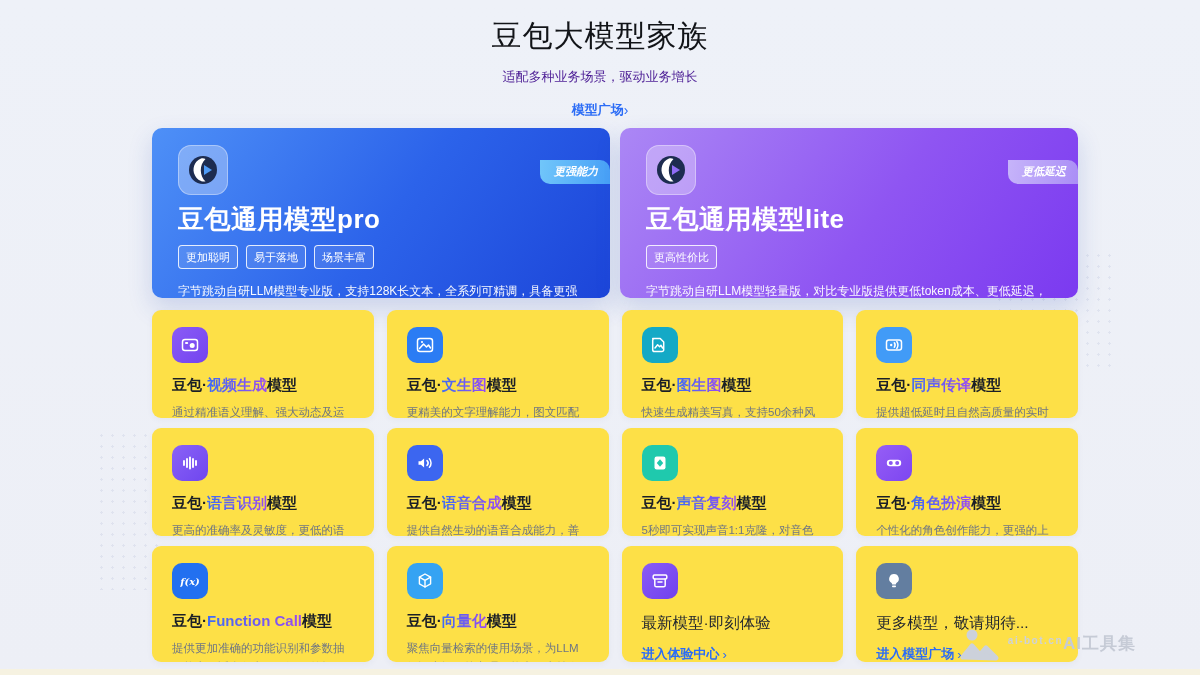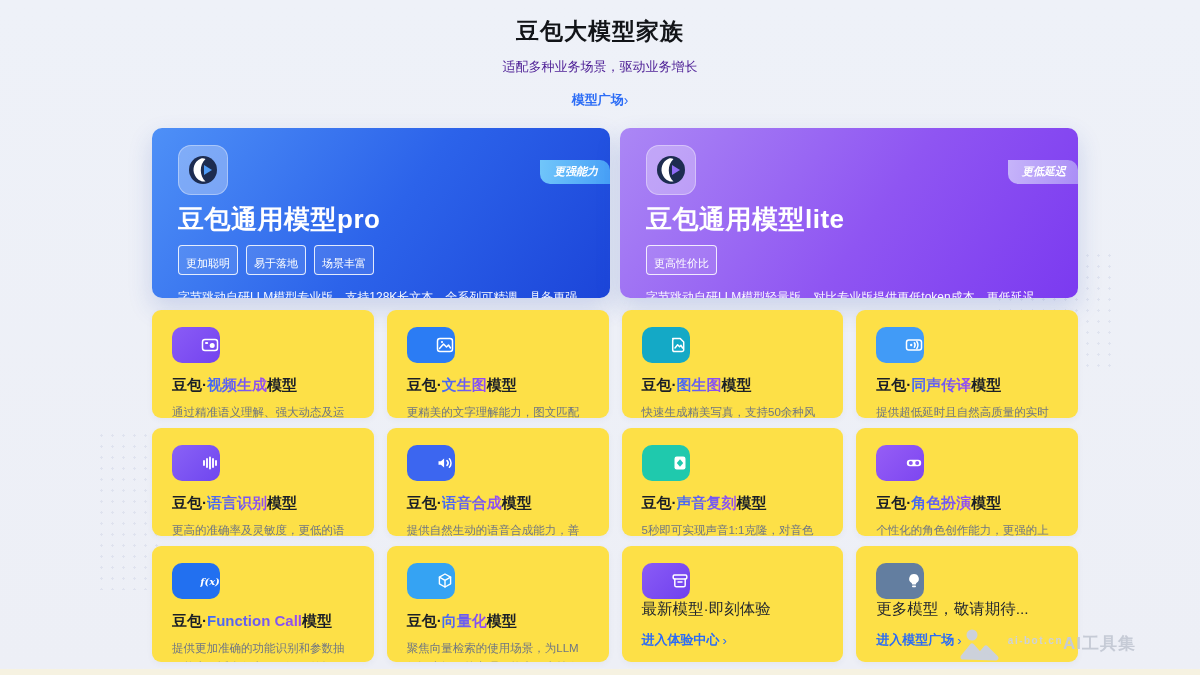--- a/index.html
+++ b/index.html
@@ -8,50 +8,50 @@
     font-family:"Liberation Sans","DejaVu Sans",sans-serif;
     background:linear-gradient(180deg,#eef1f8 0%,#edeff6 100%);
     position:relative; color:#1b1f27;
   }
   .dots { position:absolute; background-image:radial-gradient(#d3d8e8 1.2px, transparent 1.2px); background-size:11px 11px; opacity:.55; }
   .dots.d1 { right:86px; top:250px; width:120px; height:120px; }
   .dots.d2 { left:96px; top:430px; width:70px; height:160px; }
 
   
   .header { position:absolute; top:16px; left:0; width:1200px; text-align:center; }
-  .page-title { font-size:23px; font-weight:700; color:#121418; letter-spacing:1px; }
+  .page-title { font-size:30px; font-weight:400; color:#121418; letter-spacing:1px; }
   .page-subtitle { margin-top:11px; font-size:13px; color:#4c1d95; }
   .plaza-link { display:inline-flex; align-items:center; gap:0; margin-top:15px; font-size:13px; font-weight:700; color:#2b6cf6; cursor:pointer; }
   .plaza-link .chev { font-size:14px; font-weight:400; }
 
   
   .hero-row { position:absolute; left:152px; top:128px; width:926px; display:flex; gap:10px; }
   .hero { flex:1; height:170px; border-radius:10px; position:relative; padding:17px 26px; color:#fff; overflow:hidden; cursor:pointer; box-shadow:0 10px 24px rgba(40,70,180,.18); }
   .hero.pro { background:linear-gradient(126deg,#4e90f7 0%,#2c63ea 52%,#1c45d9 100%); }
   .hero.lite { background:linear-gradient(126deg,#ab87f5 0%,#8f55f2 55%,#7b3af0 100%); }
   .ribbon { position:absolute; top:0; right:0; font-size:11px; font-style:italic; font-weight:700; padding:4px 12px 5px 14px; border-radius:0 10px 0 10px; color:#fff;margin-top:32px; }
   .hero.pro .ribbon { background:linear-gradient(100deg,#71c6fa,#47a0f7); }
   .hero.lite .ribbon { background:linear-gradient(100deg,#c6b4fa,#aa8ef6); }
   .hero-logo { width:50px; height:50px; border-radius:13px; background:rgba(255,255,255,.30); box-shadow:inset 0 0 0 1px rgba(255,255,255,.35); display:flex; align-items:center; justify-content:center; }
   .hero-title { margin-top:7px; font-size:26px; font-weight:600; letter-spacing:.5px; }
   .hero-tags { margin-top:8px; display:flex; gap:8px; }
-  .tag { font-size:11px; padding:10px 7px 3px; border:1px solid rgba(255,255,255,.85); background:rgba(255,255,255,.10); border-radius:4px; white-space:nowrap; }
+  .tag { font-size:11px; padding:4px 7px 3px; border:1px solid rgba(255,255,255,.85); background:rgba(255,255,255,.10); border-radius:4px; white-space:nowrap; }
   .hero-desc { margin-top:12px; font-size:12px; line-height:1.75; color:rgba(255,255,255,.96); }
 
   
   .grid { position:absolute; left:152px; top:310px; width:926px; display:grid; grid-template-columns:repeat(4,1fr); grid-template-rows:108px 108px 116px; gap:10px 13px; }
   .card { background:#fde047; border-radius:9px; padding:17px 20px; box-shadow:0 2px 6px rgba(60,80,140,.05); cursor:pointer; overflow:hidden; }
-  .tile { width:48px; height:36px; border-radius:10px; display:flex; align-items:center; justify-content:flex-end; }
+  .tile { width:36px; height:36px; border-radius:10px; display:flex; align-items:center; justify-content:center; }
   .t1{background:linear-gradient(135deg,#8a5cf6,#7443ef);} .t2{background:#2b7cf4;} .t3{background:#14a9c6;} .t4{background:#419bf7;}
   .t5{background:linear-gradient(135deg,#8a62f6,#6f46ef);} .t6{background:#3c66f0;} .t7{background:#1fc9ad;} .t8{background:linear-gradient(135deg,#965ef6,#7d46f0);}
   .t9{background:#2270f0;} .t10{background:#35a3f3;} .t11{background:linear-gradient(135deg,#8a5cf6,#7040ee);} .t12{background:#637ea0;}
   .card-title { margin-top:13px; font-size:15px; font-weight:700; color:#1b1f27; white-space:nowrap; }
   .card-title .hl { background:linear-gradient(90deg,#3e6cf5,#9a4bf2); -webkit-background-clip:text; background-clip:text; color:transparent; }
   .card-desc { margin-top:8px; font-size:11.5px; line-height:1.65; color:#6f7683; }
-  .cta-title { font-size:15.5px; font-weight:400; color:#23272f; }
+  .cta-title { margin-top:14px; font-size:15.5px; font-weight:400; color:#23272f; }
   .cta-link { display:inline-flex; align-items:center; gap:3px; margin-top:11px; font-size:13px; font-weight:700; color:#2b6cf6; cursor:pointer; }
   .cta-link .chev { font-weight:400; }
 
   
   .watermark { position:absolute; right:64px; bottom:14px; display:flex; align-items:center; gap:7px; user-select:none; }
   .wm-text { display:flex; flex-direction:row; line-height:1.1; }
   .wm-site { font-size:10px; font-weight:700; letter-spacing:1.5px; color:#ccd1db; }
   .wm-name { font-size:17px; font-weight:700; color:#c6cbd6; letter-spacing:1px; }
 
   .bottom-strip { position:absolute; left:0; bottom:0; width:1200px; height:6px; background:#f6f2e1; }

